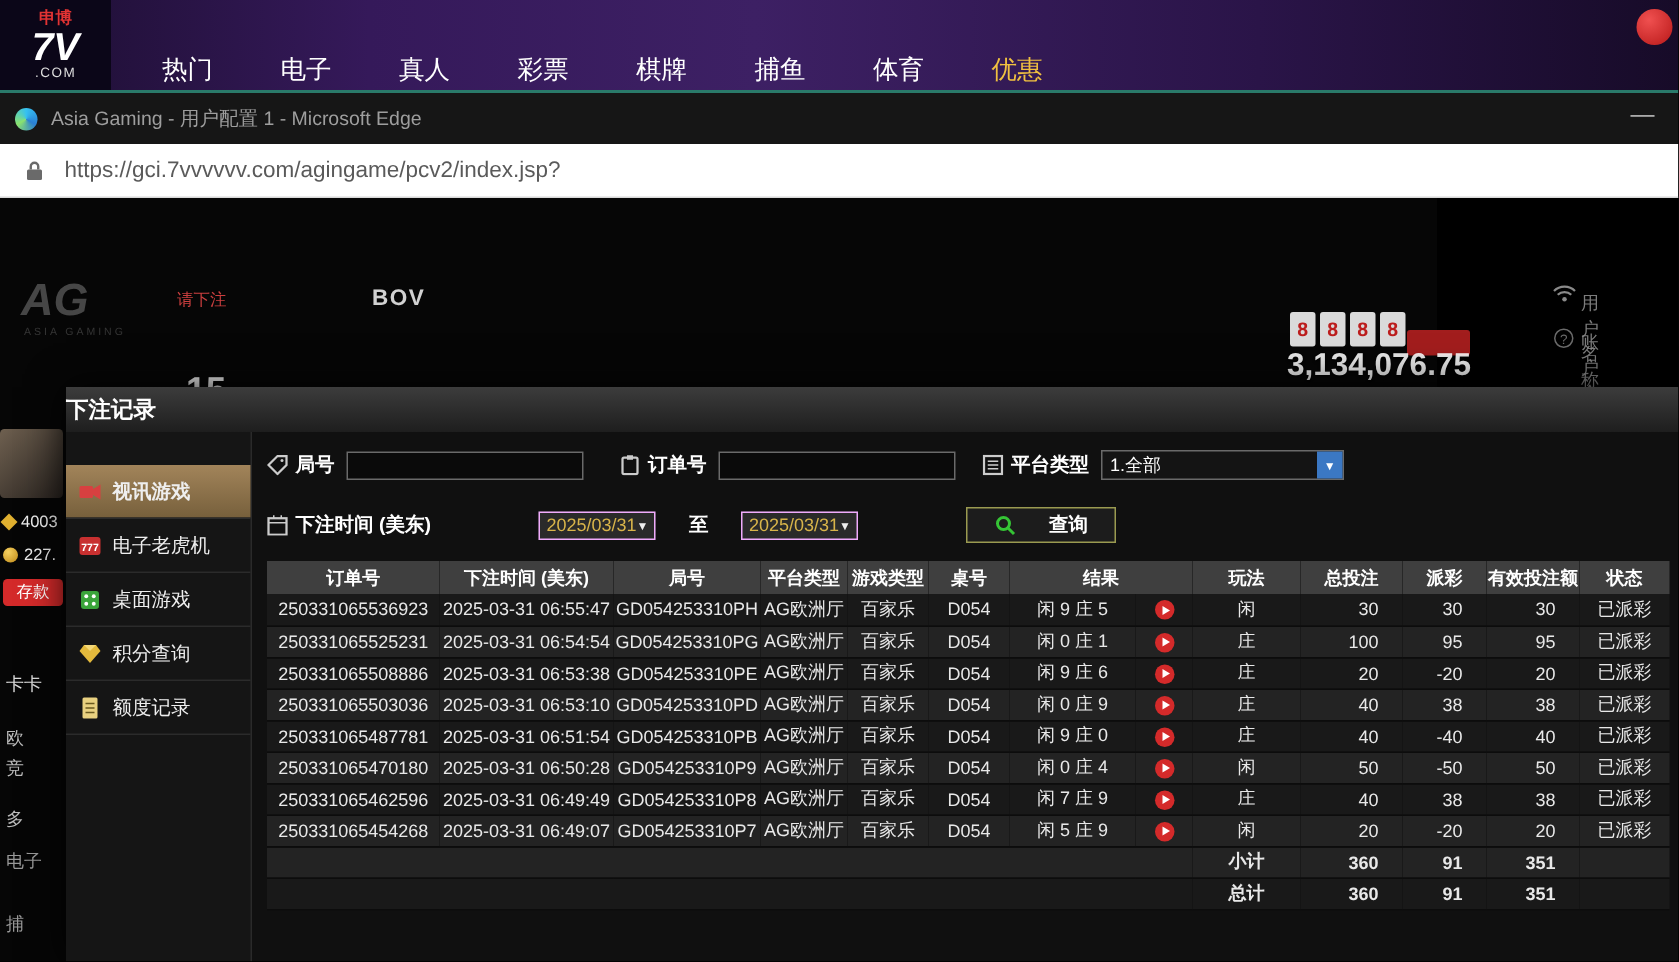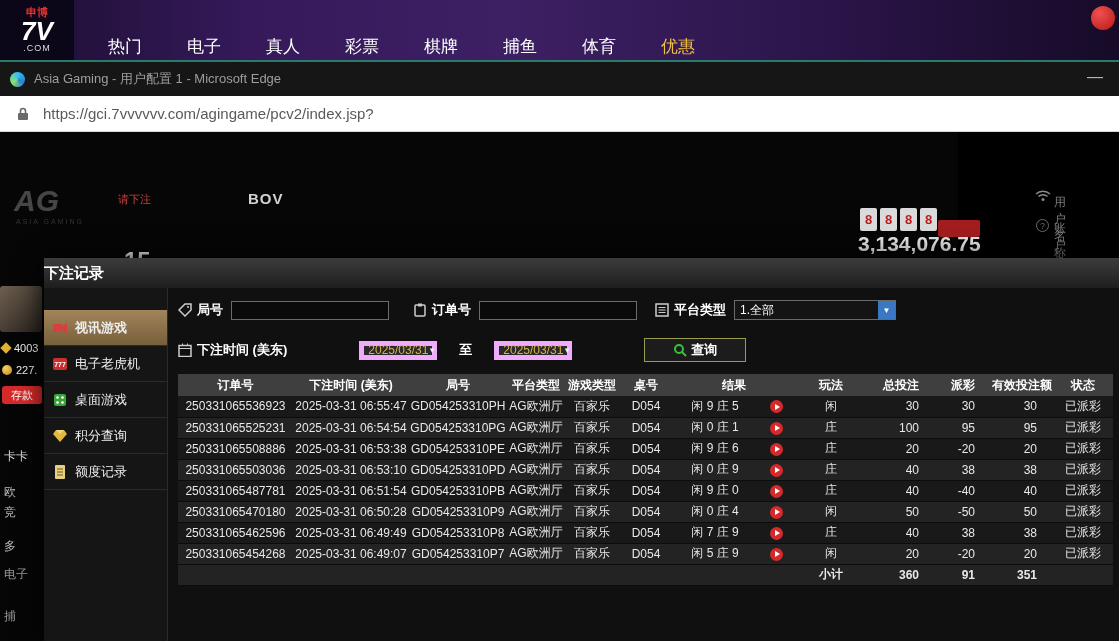--- a/index.html
+++ b/index.html
@@ -83,29 +83,29 @@
   .f-label { display:flex; align-items:center; gap:5px; }
   .f-input { width:158px; height:19px; background:#0a0a0a; border:1px solid #6a6a6a; color:#fff;
     margin-left:8px; font-size:12px; padding:0 4px; }
   .f-select { width:162px; height:20px; background:#141414; border:1px solid #6a6a6a;
     margin-left:8px; display:flex; align-items:center; justify-content:space-between;
     font-size:12px; font-weight:normal; color:#fff; padding-left:5px; cursor:pointer; }
   .sel-arrow { width:17px; height:18px; background:#3b78c4; color:#fff; font-size:8px;
     display:flex; align-items:center; justify-content:center; }
   .ml24 { margin-left:24px; } .ml18 { margin-left:18px; }
   .row2 { margin-top:18px; }
-  .date-box { width:78px; height:19px; background:#2a2a2a; border:5px solid #f0abfc; color:#d8b44a;
+  .date-box { width:78px; height:19px; background:#2a2a2a; border:1px solid #f0abfc; color:#d8b44a;
     font-size:12px; font-weight:normal; display:flex; align-items:center; justify-content:space-between;
     padding:0 4px; margin-left:72px; cursor:pointer; }
   .date-box .arr { color:#eee; font-size:8px; }
   .date-box.second { margin-left:0; }
   .to-label { margin:0 22px; }
-  .search-btn { margin-left:72px; height:24px; padding:0 28px; background:#1c1c1c;
+  .search-btn { margin-left:72px; height:24px; padding:0 18px; background:#1c1c1c;
     border:1px solid #9a9a50; color:#fff; font-size:13px; font-weight:bold;
-    display:flex; align-items:center; gap:4px; cursor:pointer; }
+    display:flex; align-items:center; gap:22px; cursor:pointer; }
 
   table.bets { margin-top:12px; width:100%; border-collapse:collapse; table-layout:fixed; font-size:12px; }
   table.bets th { background:#3f3f3f; color:#fff; font-weight:bold; height:22px; text-align:center;
     white-space:nowrap; overflow:hidden; }
   table.bets td { height:21px; color:#e8e8e8; text-align:center; white-space:nowrap; overflow:hidden;
     border-bottom:1px solid #0c0c0c; }
   tr.odd { background:#191919; } tr.even { background:#232323; }
   .c-num { text-align:right !important; padding-right:16px; }
   .c-result { color:#ffd876; }
   .c-status { color:#35c435; }
@@ -459,19 +459,27 @@
                   <td class="c-status">已派彩</td>
                 </tr>
                 <tr class="even">
                   <td colspan="8"></td>
                   <td class="sum-label">小计</td>
                   <td class="sum-num">360</td>
                   <td class="sum-num">91</td>
                   <td class="sum-num">351</td>
                   <td></td>
                 </tr>
+                <tr class="odd">
+                  <td colspan="8"></td>
+                  <td class="sum-label">总计</td>
+                  <td class="sum-num">360</td>
+                  <td class="sum-num">91</td>
+                  <td class="sum-num">351</td>
+                  <td></td>
+                </tr>
               </tbody>
           </table>
         </div>
       </div>
     </div>
   </div>
 </div>
 
 </body></html>

